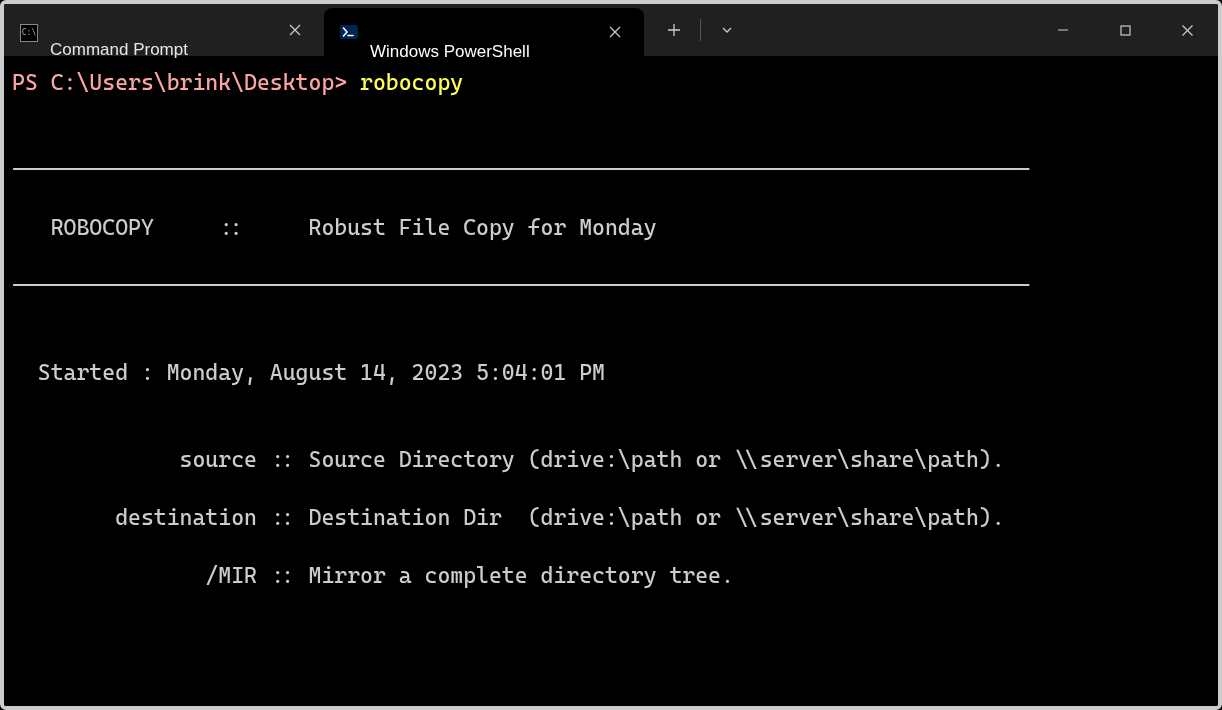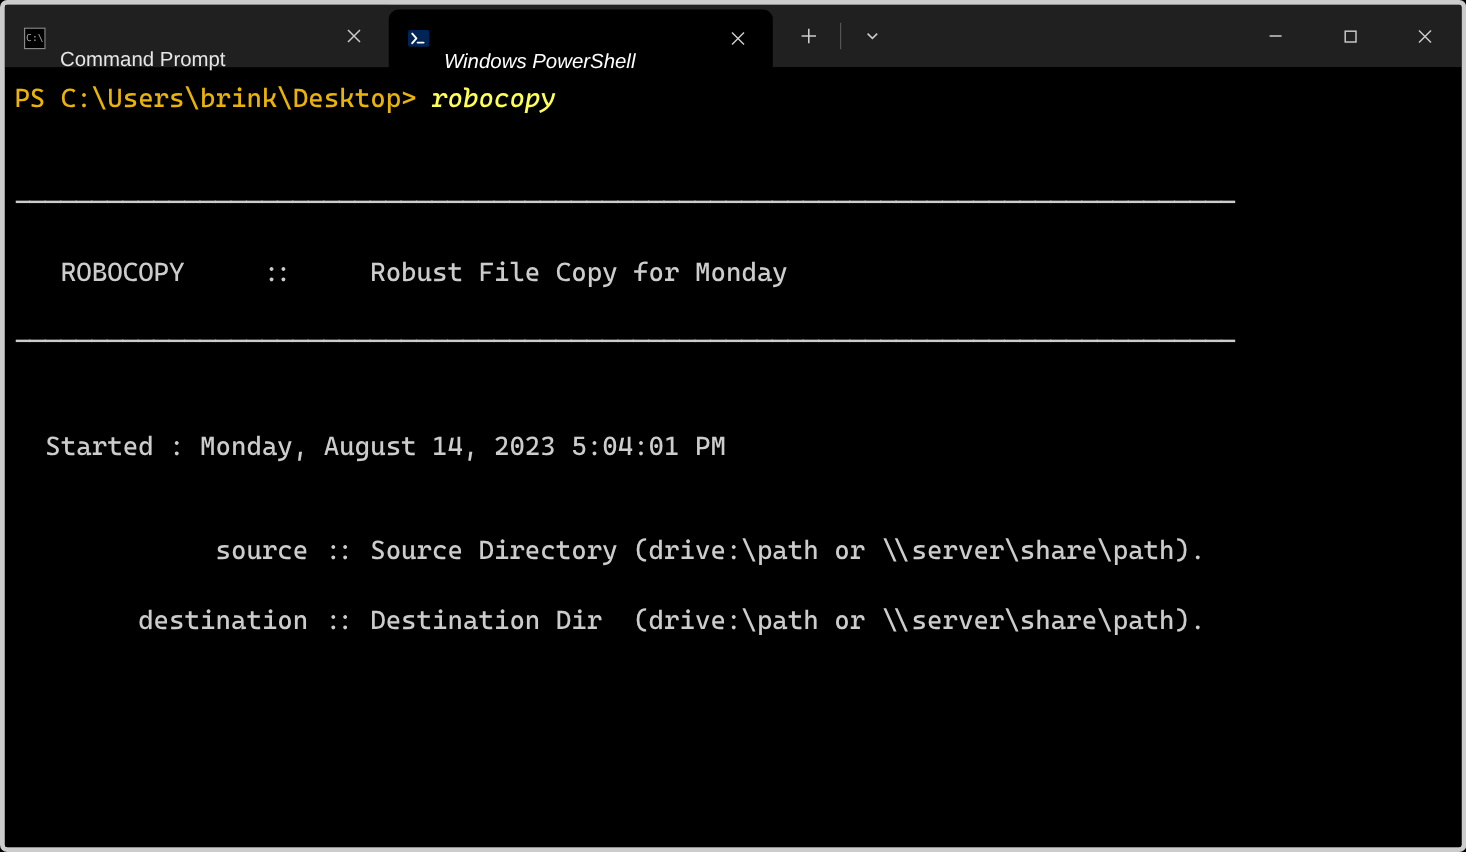--- a/index.html
+++ b/index.html
@@ -40,21 +40,20 @@
       background: #202020;
       color: #e6e6e6;
     }
     .tab.active {
       background: #000;
       color: #fff;
       border-top-left-radius: 8px;
       border-top-right-radius: 8px;
       margin-top: 4px;
       height: 48px;
-      font-style: italic;
     }
     .tab-icon {
       width: 18px;
       height: 18px;
       flex-shrink: 0;
     }
     .tab-title {
       font-size: 17px;
       flex: 1;
       margin-top: 40px;
@@ -113,22 +112,22 @@
       font-family: 'Cascadia Code', 'Consolas', 'Courier New', monospace;
       font-size: 22px;
       line-height: 29px;
       padding: 12px 8px;
       white-space: pre;
       overflow: hidden;
     }
     .term-line {
       display: block;
     }
-    .prompt-path { color: #eab308; }
-    .command { color: #ffff55; font-style: italic; }
+    .prompt-path { color: #fca5a5; }
+    .command { color: #ffff55; }
     .cmd-icon {
       display: inline-flex;
       align-items: center;
       justify-content: center;
       width: 18px;
       height: 18px;
       background: #000;
       border: 1px solid #888;
       font-size: 8px;
       color: #aaa;
@@ -206,18 +205,19 @@
 <div class="terminal"><span class="term-line"><span class="prompt-path">PS C:\Users\brink\Desktop&gt;</span> <span class="command">robocopy</span></span>
 <span class="term-line"></span>
 <span class="term-line">-------------------------------------------------------------------------------</span>
 <span class="term-line">   ROBOCOPY     ::     Robust File Copy for Monday</span>
 <span class="term-line">-------------------------------------------------------------------------------</span>
 <span class="term-line"></span>
 <span class="term-line">  Started : Monday, August 14, 2023 5:04:01 PM</span>
 <span class="term-line"></span>
 <span class="term-line">             source :: Source Directory (drive:\path or \\server\share\path).</span>
 <span class="term-line">        destination :: Destination Dir  (drive:\path or \\server\share\path).</span>
+<span class="term-line">               /MIR :: Mirror a complete directory tree.</span>
 <span class="term-line"></span>
 
 <span class="term-line"></span>
 <span class="term-line"></span>
 
 </div>
 
 </body></html>

